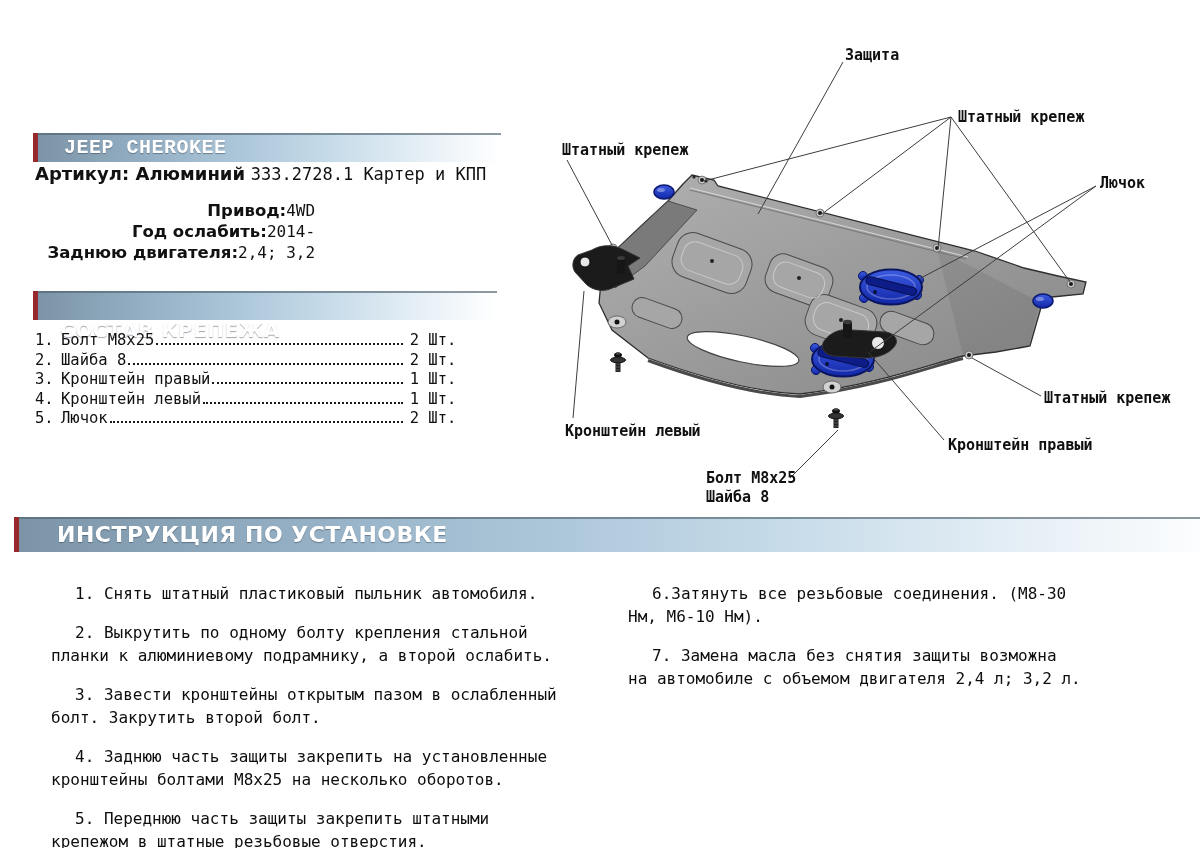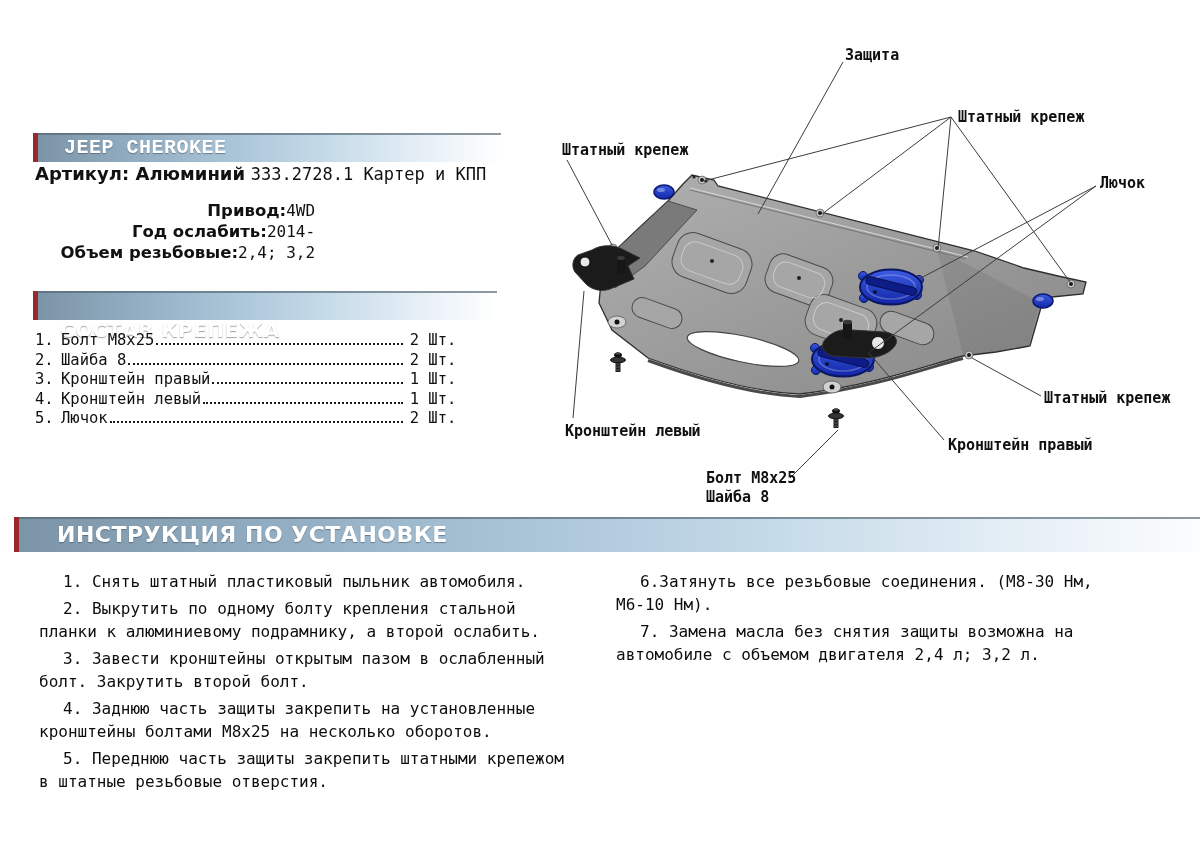--- a/index.html
+++ b/index.html
@@ -32,21 +32,21 @@
   .part-row{display:flex;align-items:baseline;height:19.5px;line-height:19.5px;}
   .part-num{width:26px;flex:none;}
   .part-name{flex:none;white-space:nowrap;}
   .part-dots{flex:1;border-bottom:2px dotted #1a1a1a;margin:0 4px 4px 2px;min-width:10px;}
   .part-qty{flex:none;width:52px;text-align:center;}
 
   .instr-col{position:absolute;top:566px;font-family:"DejaVu Sans Mono",monospace;
              font-size:16px;line-height:23px;color:#0d0d0d;}
   #instr-left{left:35px;width:540px;}
   #instr-right{left:612px;width:488px;}
-  .instr-col p{margin:4px;text-indent:24px;}
+  .instr-col p{margin:16px;text-indent:24px;}
 
   #diagram{position:absolute;left:540px;top:25px;}
   .dlabel{font-family:"DejaVu Sans Mono",monospace;font-size:15px;font-weight:600;fill:#101010;}
   .leader{stroke:#3d3d3d;stroke-width:1;fill:none;}
 </style>
 </head>
 <body>
 
 <div id="page">
 
@@ -60,21 +60,21 @@
   </div>
 
   <div id="specs">
     <div class="spec-row">
       <span class="spec-label">Привод:</span><span class="spec-value">4WD</span>
     </div>
     <div class="spec-row">
       <span class="spec-label">Год ослабить:</span><span class="spec-value">2014-</span>
     </div>
     <div class="spec-row">
-      <span class="spec-label">Объем резьбовые:</span><span class="spec-value">2,4; 3,2</span>
+      <span class="spec-label">Заднюю двигателя:</span><span class="spec-value">2,4; 3,2</span>
     </div>
   </div>
 
   <div class="bar" id="bar-hardware">
     <span class="bar-text">СОСТАВ КРЕПЕЖА</span>
   </div>
 
   <div id="parts">
     <div class="part-row">
       <span class="part-num">1.</span>

